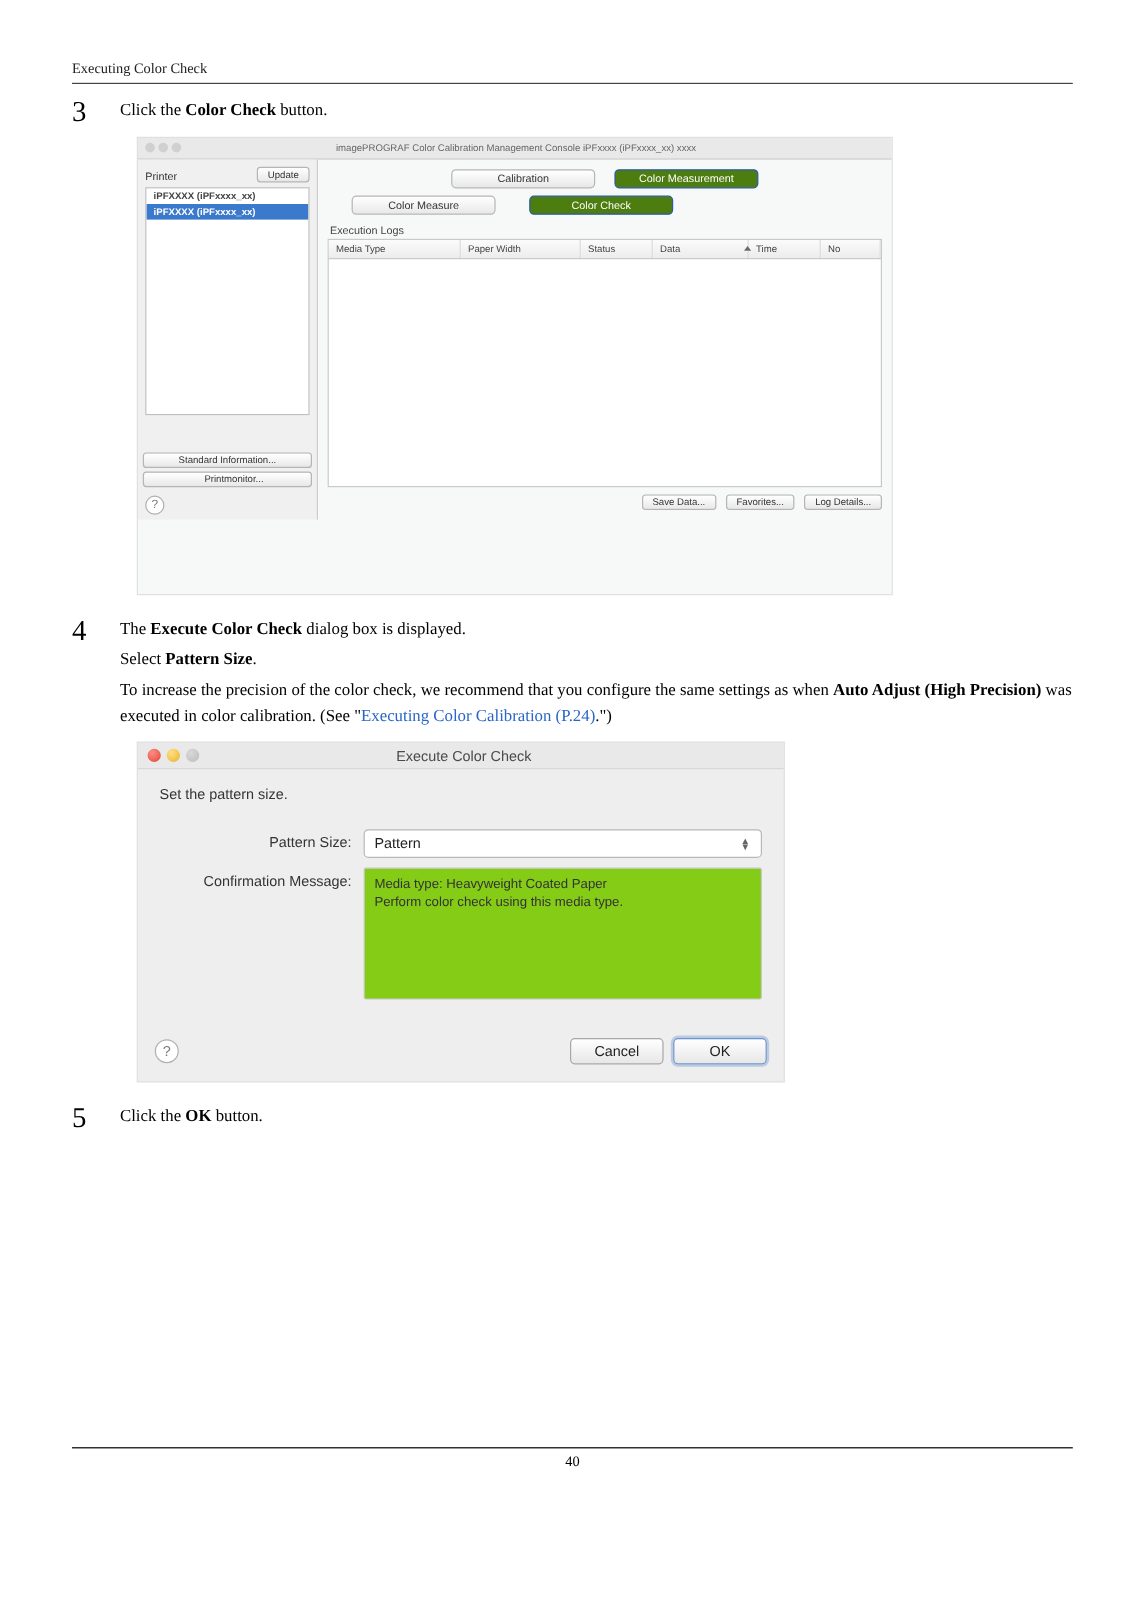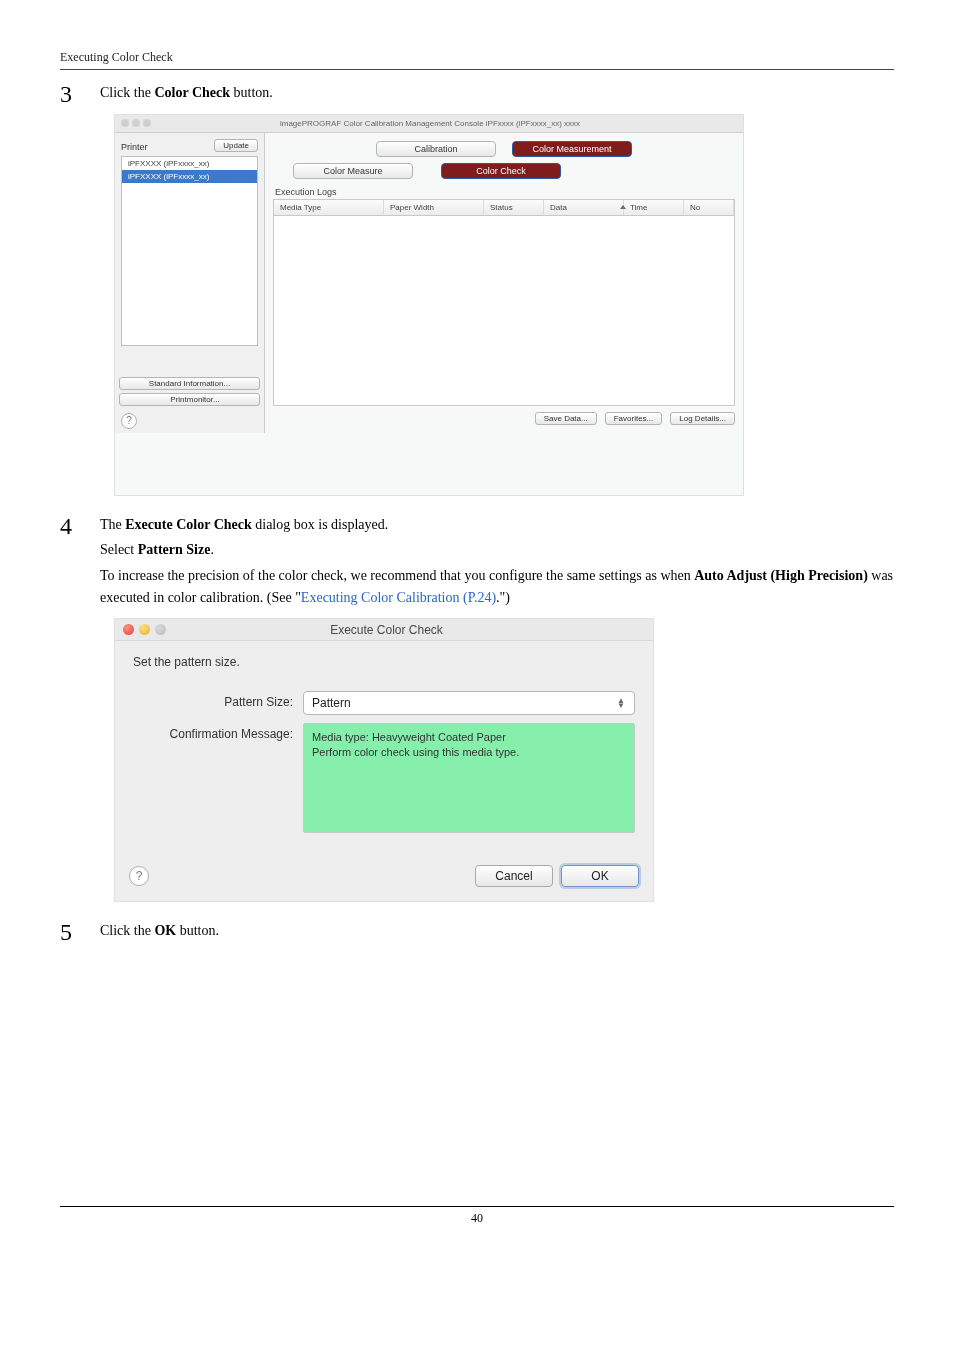--- a/index.html
+++ b/index.html
@@ -20,27 +20,27 @@
   .tl-dot { width: 8px; height: 8px; border-radius: 50%; background: #bdbdbd; }
   .dot-r { background: #d0d0d0; }
   .dot-y { background: #d0d0d0; }
   .dot-g { background: #d0d0d0; }
   .s1-body { display: flex; height: 300px; }
   .s1-left { width: 150px; border-right: 1px solid #ccc; display: flex; flex-direction: column; background: #f0f0f0; }
   .s1-ltop { padding: 6px; }
   .s1-lrow { display: flex; justify-content: space-between; align-items: flex-end; font-size: 9px; color: #333; margin-bottom: 4px; }
   .mini-btn { font-size: 8px; padding: 1px 8px; background: linear-gradient(#fff,#e8e8e8); border: 1px solid #b5b5b5; border-radius: 3px; color: #333; }
   .s1-list { border: 1px solid #c0c0c0; background: #fff; height: 190px; font-size: 8px; overflow: hidden; }
-  .s1-li { padding: 2px 6px; color: #444; }
+  .s1-li { padding: 2px 6px; color: #444; font-weight: bold; }
   .s1-li.sel { background: #3b79cc; color: #fff; }
   .s1-lbot { margin-top: auto; padding: 4px; display: flex; flex-direction: column; gap: 3px; }
   .s1-right { flex: 1; padding: 8px; display: flex; flex-direction: column; }
   .s1-tabs1 { display: flex; gap: 16px; justify-content: center; margin-bottom: 6px; }
   .tab1 { min-width: 120px; text-align: center; font-size: 9px; padding: 2px 10px; background: linear-gradient(#fff,#e8e8e8); border: 1px solid #b5b5b5; border-radius: 4px; color: #333; }
-  .tab1.active { background: #7f1d1d; color: #fff; border-color: #2a5ba5; }
+  .tab1.active { background: #4d7c0f; color: #fff; border-color: #2a5ba5; }
   .s1-tabs2 { display: flex; gap: 28px; margin-bottom: 4px; padding-left: 20px; }
   .exec-lbl { font-size: 9px; color: #444; margin: 4px 0 2px 2px; }
   .s1-table { flex: 1; background: #fff; border: 1px solid #c9c9c9; }
   .s1-th { display: flex; background: linear-gradient(#fbfbfb,#ececec); border-bottom: 1px solid #c9c9c9; font-size: 8px; color: #444; }
   .s1-th > div { padding: 3px 6px; border-right: 1px solid #dcdcdc; }
   .col-mt { width: 110px; }
   .col-pw { width: 100px; }
   .col-st { width: 60px; }
   .col-start { width: 80px; }
   .col-time { width: 60px; position: relative; }
@@ -56,21 +56,21 @@
   .s2r { background: radial-gradient(circle at 35% 30%, #ff8f82, #e0443a); }
   .s2y { background: radial-gradient(circle at 35% 30%, #ffdf80, #e6b42a); }
   .s2g { background: radial-gradient(circle at 35% 30%, #d8d8d8, #bcbcbc); }
   .s2-title { flex: 1; text-align: center; font-size: 12px; color: #4a4a4a; padding-right: 54px; }
   .s2-body { padding: 14px 18px 14px 18px; }
   .s2-label { font-size: 12px; color: #333; margin-bottom: 22px; }
   .s2-row { display: flex; align-items: flex-start; margin-bottom: 8px; }
   .s2-k { width: 170px; text-align: right; padding-right: 10px; font-size: 12px; color: #333; padding-top: 4px; }
   .s2-select { flex: 1; display: flex; align-items: center; background: #fff; border: 1px solid #b8b8b8; border-radius: 4px; height: 24px; padding: 0 6px 0 8px; font-size: 12px; color: #222; position: relative; }
   .s2-sel-arrow { width: 14px; height: 14px; margin-left: auto; color: #666; display: flex; flex-direction: column; align-items: center; justify-content: center; line-height: 5px; font-size: 8px; }
-  .s2-txt { flex: 1; background: #86efac; border: 1px solid #c8c8c8; border-radius: 2px; height: 110px; padding: 6px 8px; font-size: 11px; color: #333; line-height: 1.35; }
+  .s2-txt { flex: 1; background: #84cc16; border: 1px solid #c8c8c8; border-radius: 2px; height: 110px; padding: 6px 8px; font-size: 11px; color: #333; line-height: 1.35; }
   .s2-footer { display: flex; align-items: center; padding: 10px 14px 14px 14px; }
   .s2-btn { min-width: 78px; text-align: center; font-size: 12px; padding: 3px 14px; border: 1px solid #a8a8a8; border-radius: 4px; background: linear-gradient(#ffffff,#e7e7e7); color: #222; }
   .s2-btn.ok { border: 1px solid #6f94c9; box-shadow: 0 0 0 2px rgba(90,140,210,0.35); }
   .s2-gap { flex: 1; }
   .page-num { text-align: center; font-size: 12px; margin-top: 260px; border-top: 1px solid #000; width: 834px; margin-left: auto; margin-right: auto; padding-top: 4px; }
 </style>
 </head>
 <body>
 
 <div class="page">

